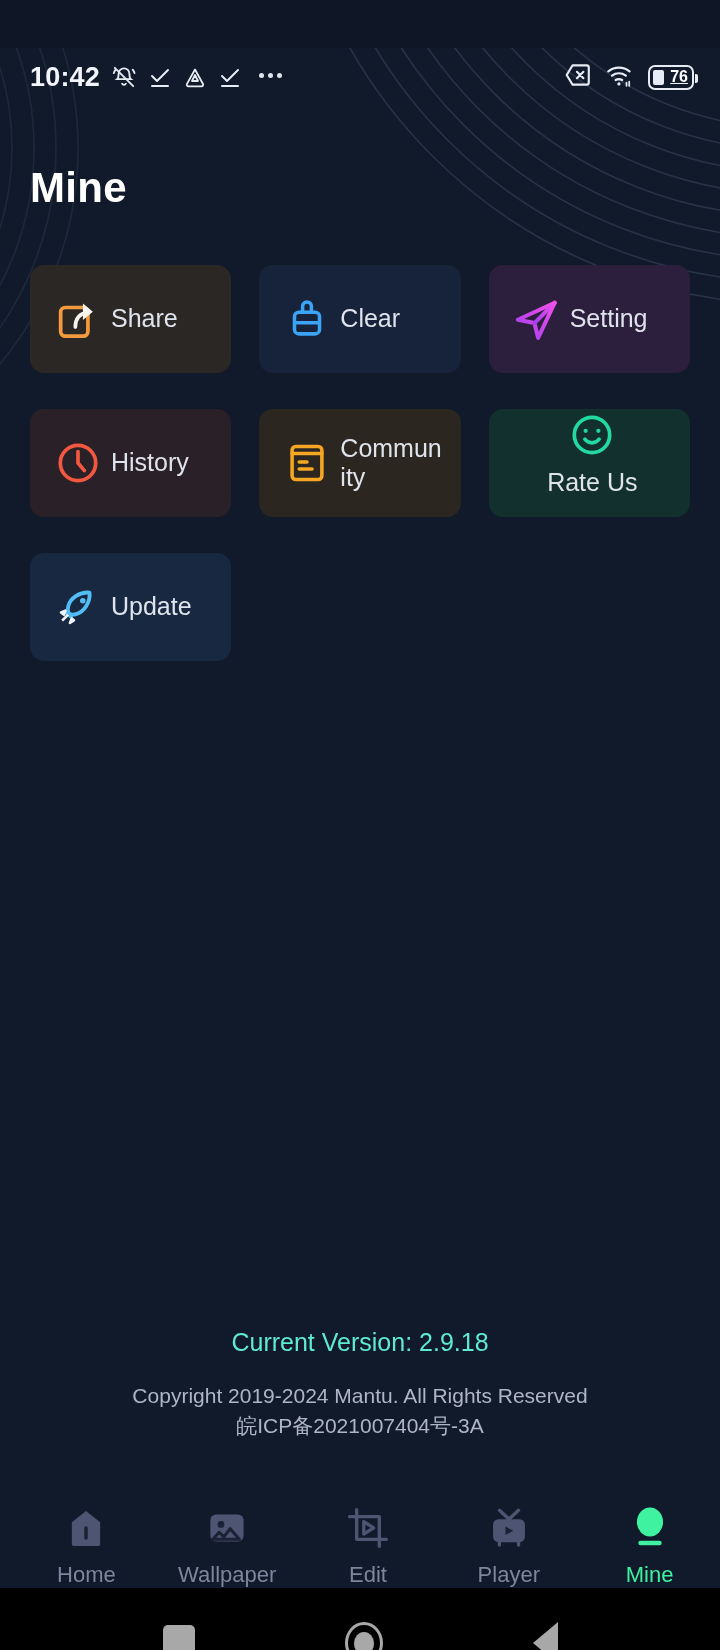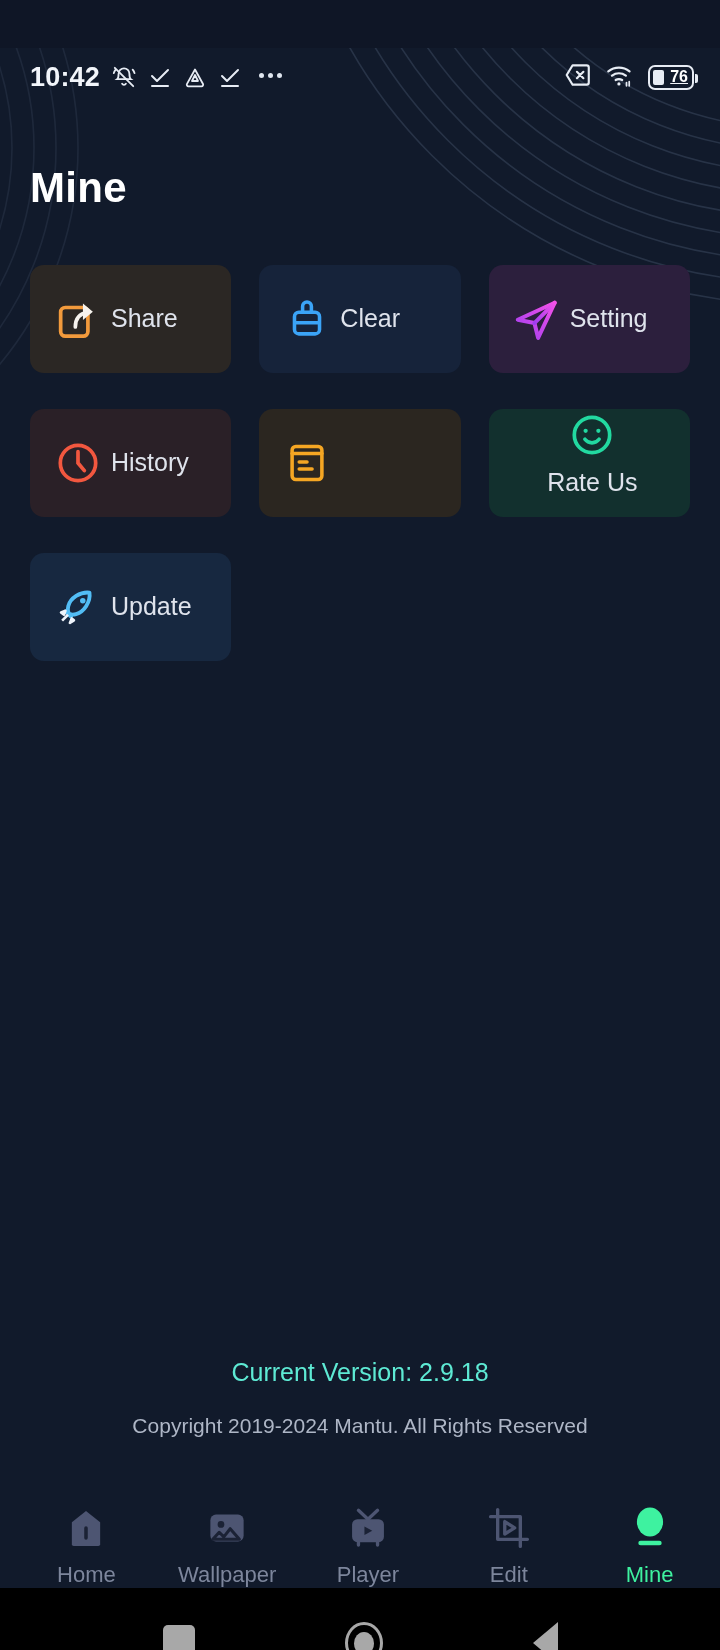--- a/index.html
+++ b/index.html
@@ -275,20 +275,21 @@
     </div>
 
     <div class="card community">
       <span class="ic">
         <svg width="42" height="44" viewBox="0 0 24 26" fill="none" stroke="#f5a623" stroke-width="2.1" stroke-linejoin="round" stroke-linecap="round">
           <rect x="3.2" y="3.2" width="17.6" height="19.6" rx="2.2"></rect>
           <path d="M3.2 7.4h17.6"></path>
           <path d="M7.4 12.4h4.6M7.4 16.6h7.6"></path>
         </svg>
       </span>
+      <span class="lbl">Community</span>
     </div>
 
     <div class="card rateus">
       <span class="ic">
         <svg width="46" height="46" viewBox="0 0 26 26" fill="none" stroke="#22d9a0" stroke-width="2.1" stroke-linecap="round">
           <circle cx="13" cy="13" r="10"></circle>
           <circle cx="9.4" cy="10.6" r="1.2" fill="#22d9a0" stroke="none"></circle>
           <circle cx="16.6" cy="10.6" r="1.2" fill="#22d9a0" stroke="none"></circle>
           <path d="M9 15.4a5 5 0 0 0 8 0"></path>
         </svg>
@@ -305,20 +306,21 @@
         </svg>
       </span>
       <span class="lbl">Update</span>
     </div>
 
   </div>
 
   <div class="footer">
     <div class="version">Current Version: 2.9.18</div>
     <div class="copyright">Copyright  2019-2024 Mantu. All Rights Reserved</div>
+    <div class="copyright">皖ICP备2021007404号-3A</div>
   </div>
 
   <div class="tabbar">
 
     <div class="tab">
       <span class="ticon">
         <svg width="46" height="46" viewBox="0 0 26 26" fill="none">
           <path d="M13 3.4l8 6.4v12.4a1 1 0 0 1-1 1H6a1 1 0 0 1-1-1V9.8z" fill="#4d5572"></path>
           <rect x="12" y="12" width="2" height="7.6" rx="1" fill="#1b2235"></rect>
         </svg>
@@ -328,45 +330,45 @@
 
     <div class="tab">
       <span class="ticon">
         <svg width="46" height="46" viewBox="0 0 26 26" fill="none">
           <rect x="3.6" y="5.4" width="18.8" height="15.2" rx="3.2" fill="#4d5572"></rect>
           <circle cx="9.6" cy="11" r="1.9" fill="#1b2235"></circle>
           <path d="M5 19.4l3.6-4 2.6 2.6 3.6-4.6 5.2 6z" fill="none" stroke="#1b2235" stroke-width="1.7" stroke-linejoin="round" stroke-linecap="round"></path>
         </svg>
       </span>
       <span class="tlbl">Wallpaper</span>
+    </div>
+
+    <div class="tab">
+      <span class="ticon">
+        <svg width="46" height="46" viewBox="0 0 26 26" fill="none" stroke="#4d5572" stroke-width="1.9" stroke-linecap="round" stroke-linejoin="round">
+          <path d="M6.6 2.6v16.8h16.8"></path>
+          <path d="M2.6 6.6h16.8v16.8"></path>
+          <path d="M10.6 9.4v7l5.6-3.5z"></path>
+        </svg>
+      </span>
+      <span class="tlbl">Edit</span>
     </div>
 
     <div class="tab">
       <span class="ticon">
         <svg width="46" height="46" viewBox="0 0 26 26" fill="none">
           <path d="M7.6 3l5.4 5M18.4 3l-5.4 5" stroke="#4d5572" stroke-width="1.9" stroke-linecap="round"></path>
           <rect x="4" y="8" width="18" height="13" rx="3" fill="#4d5572"></rect>
           <path d="M11 12.2v4.8l4.4-2.4z" fill="#1b2235"></path>
           <path d="M7.6 21v1.6M18.4 21v1.6" stroke="#4d5572" stroke-width="1.9" stroke-linecap="round"></path>
         </svg>
       </span>
       <span class="tlbl">Player</span>
     </div>
 
-    <div class="tab">
-      <span class="ticon">
-        <svg width="46" height="46" viewBox="0 0 26 26" fill="none" stroke="#4d5572" stroke-width="1.9" stroke-linecap="round" stroke-linejoin="round">
-          <path d="M6.6 2.6v16.8h16.8"></path>
-          <path d="M2.6 6.6h16.8v16.8"></path>
-          <path d="M10.6 9.4v7l5.6-3.5z"></path>
-        </svg>
-      </span>
-      <span class="tlbl">Edit</span>
-    </div>
-
     <div class="tab active">
       <span class="ticon">
         <svg width="46" height="46" viewBox="0 0 26 26" fill="none">
           <ellipse cx="13" cy="9.6" rx="7.4" ry="8.2" fill="#3ef2a0"></ellipse>
           <rect x="6.4" y="20.2" width="13.2" height="2.6" rx="1.3" fill="#3ef2a0"></rect>
         </svg>
       </span>
       <span class="tlbl">Mine</span>
     </div>
 

